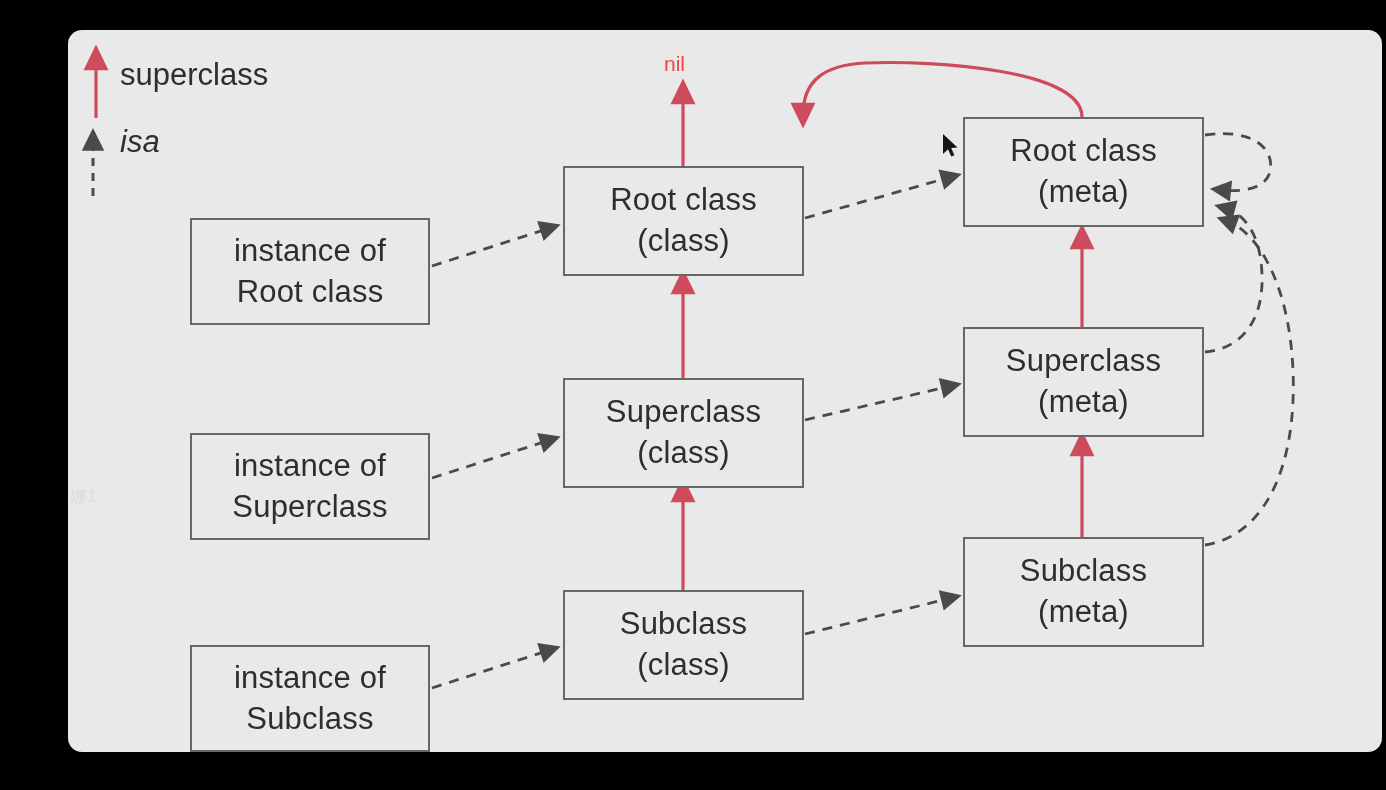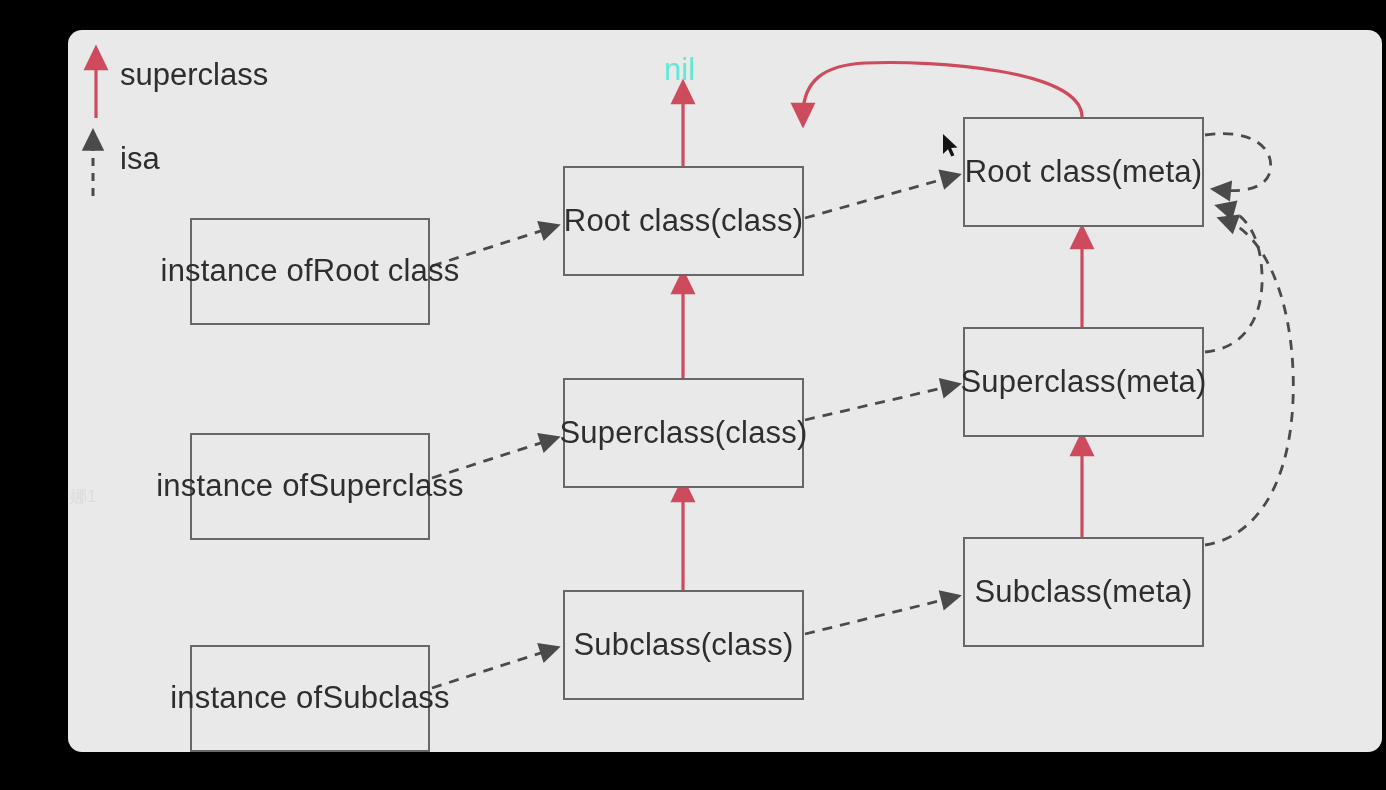--- a/index.html
+++ b/index.html
@@ -37,40 +37,40 @@
     width: 1386px;
     height: 790px;
     pointer-events: none;
   }
   .node-box {
     position: absolute;
     box-sizing: border-box;
     background: #e9e9e9;
     border: 2px solid #676767;
     display: flex;
-    flex-direction: row;
+    flex-direction: column;
     align-items: center;
     justify-content: center;
     color: #2e2e2e;
     font-size: 31px;
     line-height: 1.32;
     letter-spacing: 0.2px;
     white-space: nowrap;
   }
   .node-line { display: block; }
   .legend-label {
     position: absolute;
     color: #2e2e2e;
     font-size: 31px;
     white-space: nowrap;
   }
   .plain-label {
     position: absolute;
-    color: #5eead4;
-    font-size: 31px;
+    color: #ef4444;
+    font-size: 21px;
     white-space: nowrap;
     text-align: right;
   }
   .watermark {
     position: absolute;
     color: #dcdcdc;
     font-size: 17px;
     white-space: nowrap;
     user-select: none;
   }
@@ -149,21 +149,21 @@
     </g>
     <g>
       <path d="M1170,352 C1214,348 1232,310 1226,262 C1222,228 1205,212 1190,208" fill="none" stroke="#4a4a4a" stroke-width="2.8" stroke-dasharray="10,8" marker-end="url(#gray-head)"></path>
     </g>
     <g>
       <path d="M1170,545 C1228,536 1262,470 1258,370 C1254,282 1222,232 1192,221" fill="none" stroke="#4a4a4a" stroke-width="2.8" stroke-dasharray="10,8" marker-end="url(#gray-head)"></path>
     </g>
   </svg>
 
   <div class="legend-label" style="left:85px; top:57px;">superclass</div>
-  <div class="legend-label" style="left:85px; top:141px;">isa</div>
+  <div class="legend-label" style="left:85px; top:124px;font-style:italic;">isa</div>
 
   <div class="plain-label" style="left:629px; top:52px;">nil</div>
 
   <div class="watermark" style="left:35px; top:485px;">娜1</div>
 
   <div class="node-box" style="left:155px; top:218px; width:240px; height:107px;">
     <span class="node-line">instance of</span>
     <span class="node-line">Root class</span>
   </div>
 

